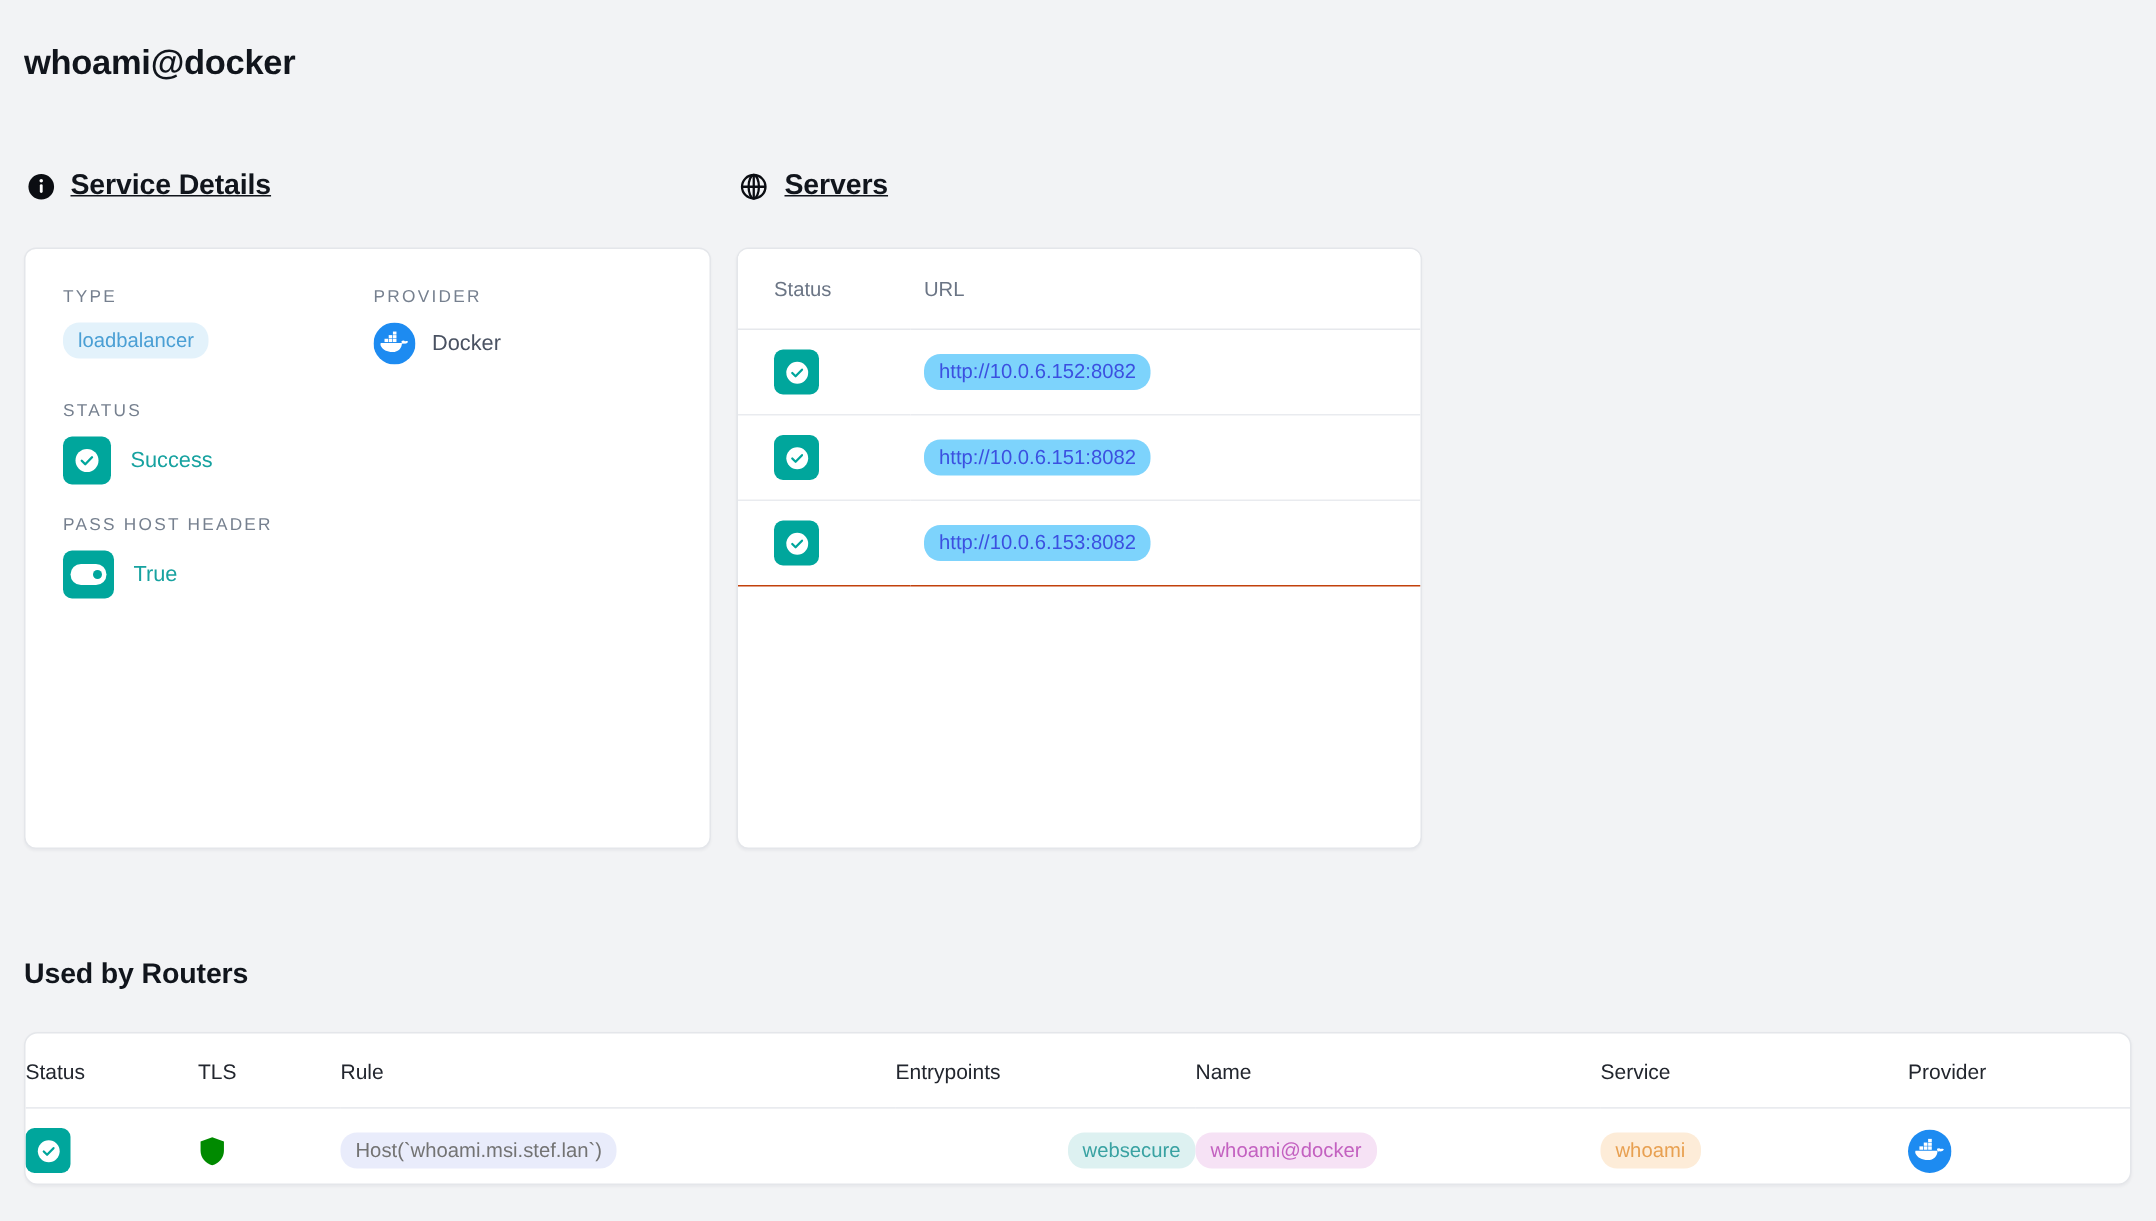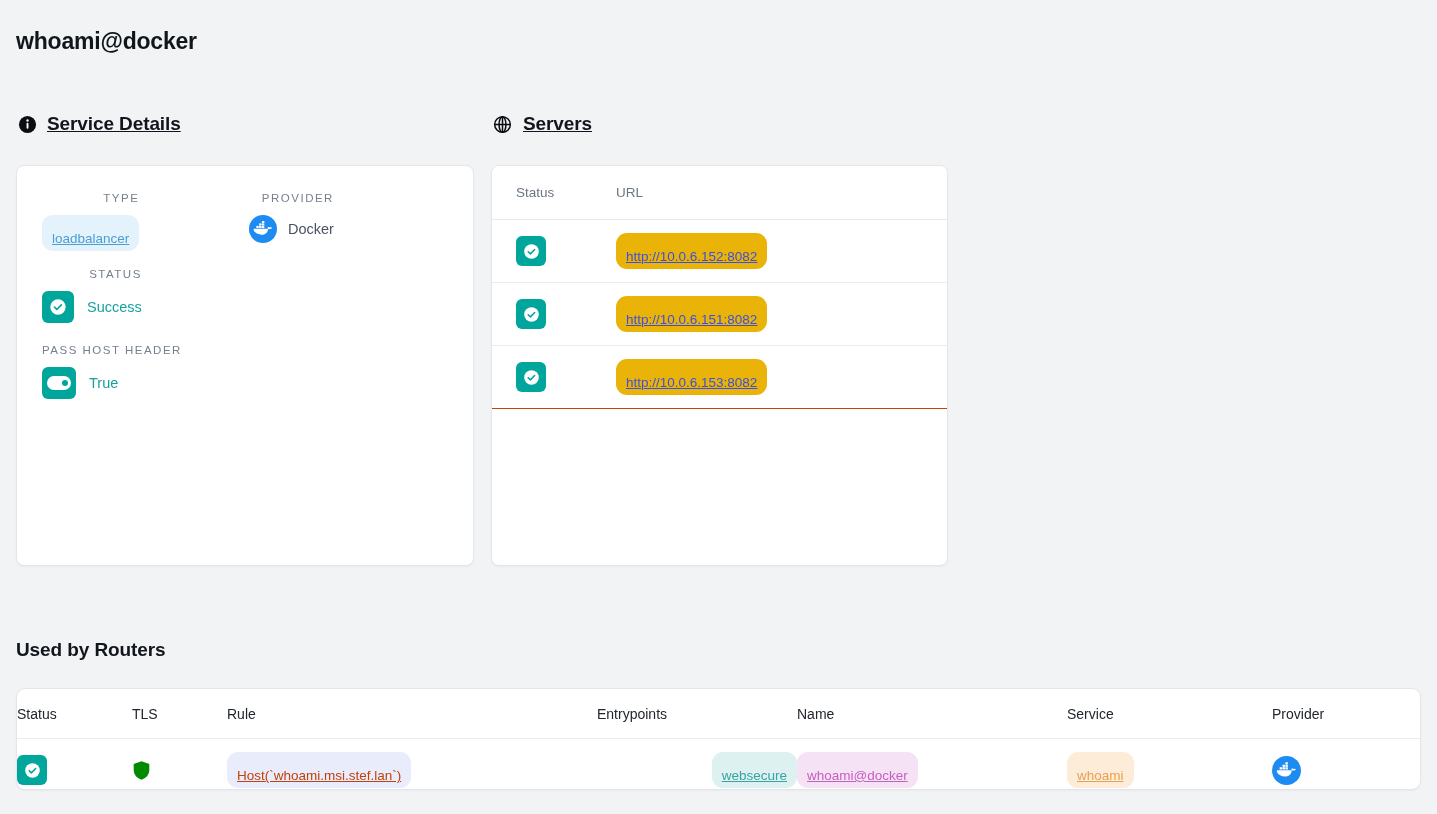--- a/index.html
+++ b/index.html
@@ -82,47 +82,45 @@
     padding: 26px 0 0 0;
   }
   .sd-field { position: absolute; }
   .sd-label {
     font-size: 11.5px;
     font-weight: 500;
     letter-spacing: 1.5px;
     color: #76808f;
     text-transform: uppercase;
     margin-bottom: 11px;
-    text-align: right;
   }
   #sd-type     { left: 25px; top: 26px; }
   #sd-provider { left: 232px; top: 26px; }
   #sd-status   { left: 25px; top: 102px; }
   #sd-phh      { left: 25px; top: 178px; }
 
   .badge {
     display: inline-block;
-    padding: 15px 10px 4px;
+    padding: 3px 10px 4px;
     border-radius: 11px;
     font-size: 13.5px;
     line-height: 17px;
     white-space: nowrap;
-    text-decoration: underline;
   }
   .badge-type {
     background: #e3f2fb;
     color: #4a9fd4;
   }
   .badge-url {
-    background: #eab308;
+    background: #7dd3fc;
     color: #3b50e0;
   }
   .badge-rule {
     background: #e9ecfb;
-    color: #c2410c;
+    color: #737373;
   }
   .badge-entrypoint {
     background: #ddf1f1;
     color: #39a2a2;
   }
   .badge-name {
     background: #f6e2f5;
     color: #c361c0;
   }
   .badge-service {

